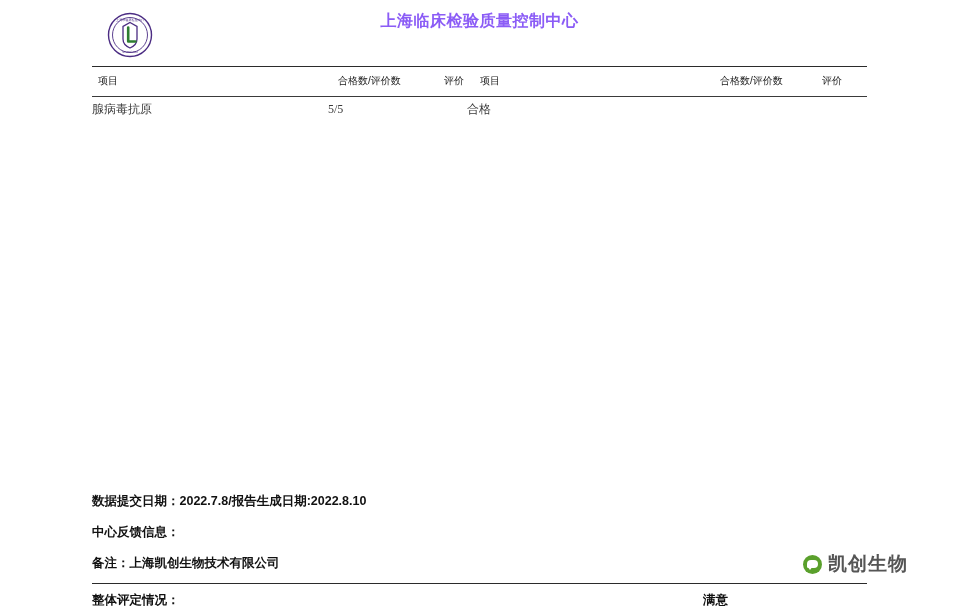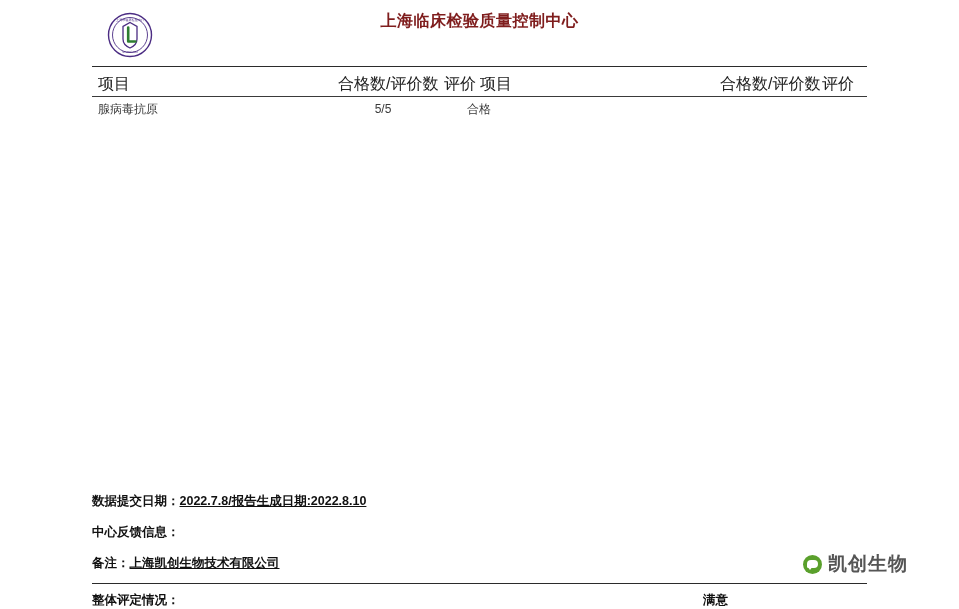--- a/index.html
+++ b/index.html
@@ -46,21 +46,21 @@
     top: 0;
     width: 775px;
     text-align: center;
   }
   .main-title {
     font-size: 16px;
     font-weight: bold;
     letter-spacing: 0.5px;
     line-height: 22px;
     padding-top: 4px;
-    color: #7f1d1d;
+    color: #8b5cf6;
   }
   .sub-title {
     font-size: 13.5px;
     font-weight: bold;
     line-height: 20px;
     padding-top: 6px;
     color: #111;
   }
   .rule {
     position: absolute;
@@ -73,38 +73,38 @@
   .rule.mid { top: 96px; border-top: 1px solid #3a3a3a; }
   .rule.bottom { top: 583px; border-top: 1px solid #2b2b2b; }
 
   
   .table-head {
     position: absolute;
     left: 92px;
     top: 74px;
     width: 775px;
     height: 20px;
-    font-size: 16px;
+    font-size: 10px;
     color: #222;
   }
   .table-body {
     position: absolute;
     left: 92px;
     top: 99px;
     width: 775px;
     font-size: 12px;
     color: #3a3a3a;
   }
   .row {
     position: relative;
     height: 20px;
     line-height: 20px;
   }
-  .c-item      { position: absolute; left: 6px;   width: 210px; text-align: left; }
-  .c-pass      { position: absolute; left: 236px; width: 110px; text-align: center; }
+  .c-item      { position: absolute; left: 0;   width: 210px; text-align: left; }
+  .c-pass      { position: absolute; left: 236px; width: 110px; text-align: left; font-family: Liberation Serif, serif; }
   .c-eval      { position: absolute; left: 352px; width: 70px;  text-align: center; }
   .c-item2     { position: absolute; left: 388px; width: 210px; text-align: left; }
   .c-pass2     { position: absolute; left: 618px; width: 110px; text-align: center; }
   .c-eval2     { position: absolute; left: 730px; width: 60px;  text-align: left; }
 
   .head-item   { position: absolute; left: 6px;   }
   .head-pass   { position: absolute; left: 246px; }
   .head-eval   { position: absolute; left: 352px; }
   .head-item2  { position: absolute; left: 388px; }
   .head-pass2  { position: absolute; left: 628px; }
@@ -120,21 +120,20 @@
     color: #111;
     line-height: 18px;
   }
   .meta-dates   { top: 492px; }
   .meta-feedback{ top: 523px; }
   .meta-remark  { top: 554px; }
 
   .meta-dates .val,
   .meta-remark .val {
     font-weight: bold;
-    text-decoration: underline;
   }
 
   .overall {
     position: absolute;
     left: 92px;
     top: 591px;
     width: 775px;
     font-size: 12.5px;
     font-weight: bold;
     color: #111;

